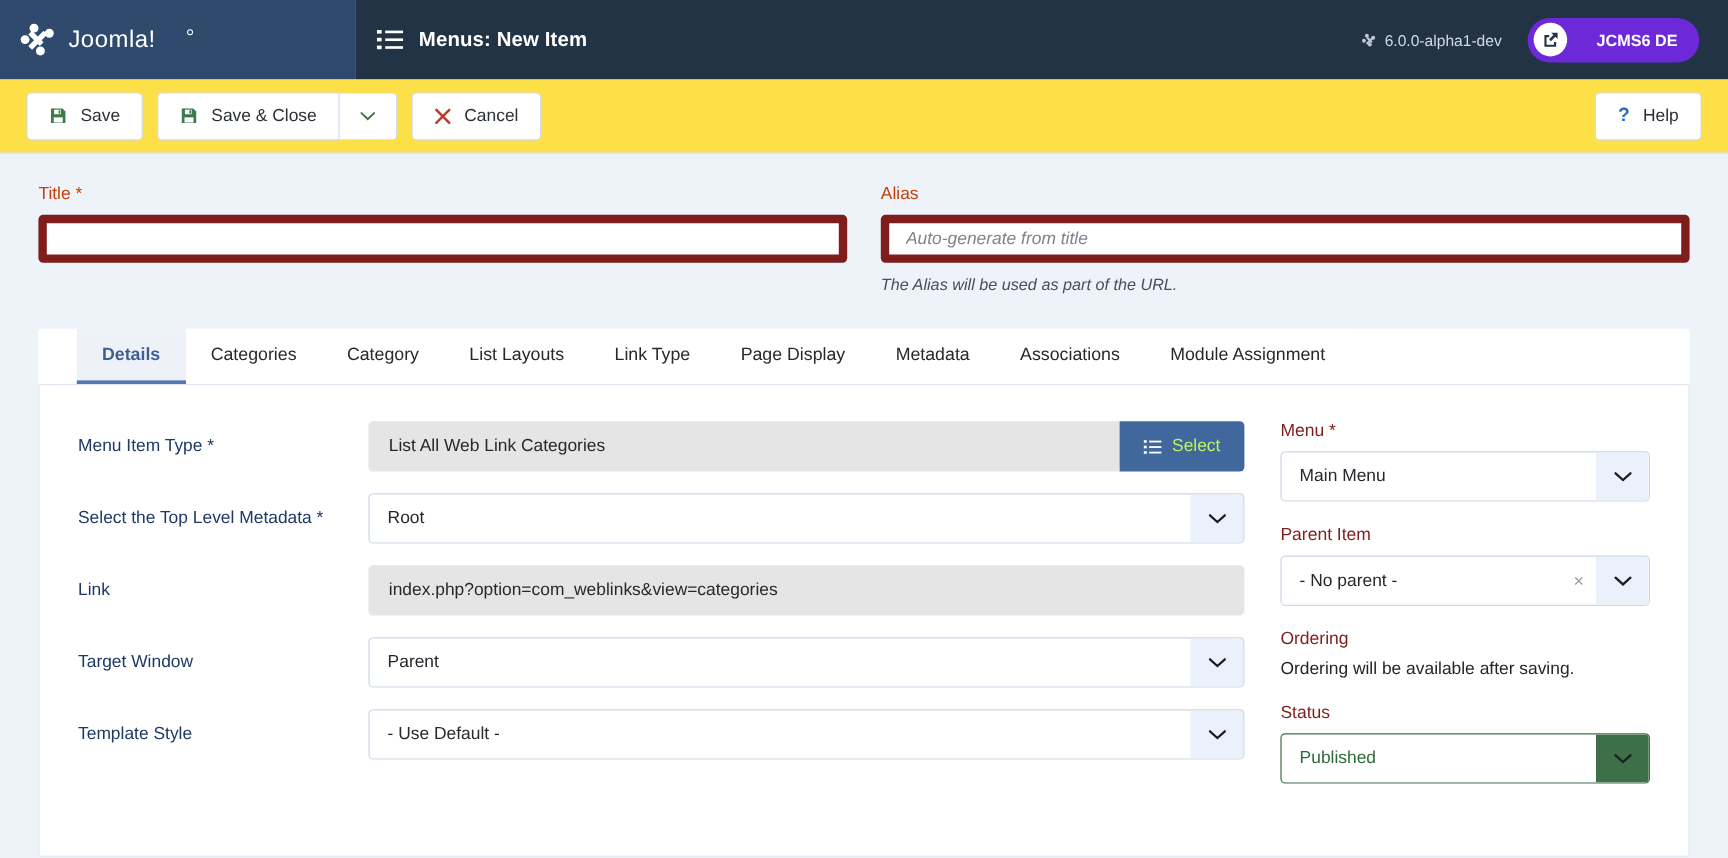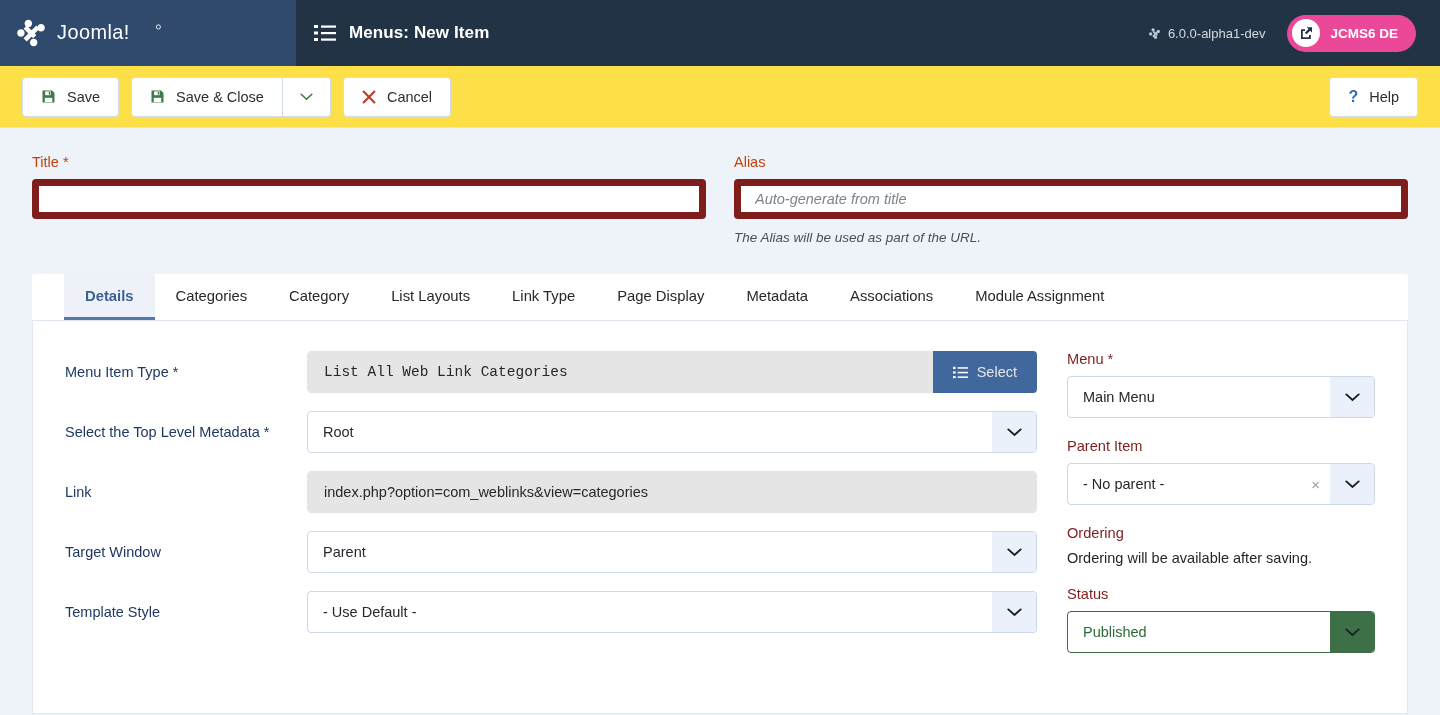--- a/index.html
+++ b/index.html
@@ -29,22 +29,22 @@
   .page-head-title {
     color: #fff; font-size: 17px; font-weight: bold; letter-spacing: .1px;
   }
   .topbar-spacer { flex: 1; }
   .version-chip {
     color: #d2d9e3; font-size: 13px; display: flex; align-items: center; gap: 6px;
     margin-right: 22px; white-space: nowrap;
   }
   .version-mark { width: 13px; height: 13px; display:block; opacity:.9 }
   .site-pill {
-    display: flex; align-items: center; gap: 10px;
-    background: #ec4899; border-radius: 22px;
+    display: flex; align-items: center; gap: 24px;
+    background: #6d28d9; border-radius: 22px;
     padding: 4px 18px 4px 5px; height: 37px; text-align: right;
   }
   .site-pill-icon {
     width: 28px; height: 28px; border-radius: 50%;
     background: #fff; display: flex; align-items: center; justify-content: center;
   }
   .site-pill-label { color: #fff; font-size: 13.5px; font-weight: bold; }
 
   
   .toolbar {
@@ -114,23 +114,23 @@
   .frow-label {
     flex: 0 0 242px; font-size: 14.5px; color: #1f3864; padding-right: 12px;
   }
   .frow-control { flex: 1; display: flex; }
 
   .readonly-field {
     flex: 1; height: 42px; background: #e5e5e5; border: 1px solid #e5e5e5;
     border-radius: 4px; display: flex; align-items: center;
     padding: 0 16px; font-size: 14.5px; color: #25282c;
   }
-  .readonly-field.with-btn { border-radius: 4px 0 0 4px; font-family: Liberation Mono, monospace; }
+  .readonly-field.with-btn { border-radius: 4px 0 0 4px; }
   .select-btn {
-    background: #41689c; color: #e5e5e5; border: none; height: 42px;
+    background: #41689c; color: #bef264; border: none; height: 42px;
     border-radius: 0 4px 4px 0; display: inline-flex; align-items: center;
     gap: 9px; padding: 0 20px; font-size: 14.5px; cursor: pointer;
     font-family: inherit; font-weight: 500;
   }
   .select-btn-icon { width: 15px; height: 13px; display: block; }
 
   .select-shell {
     flex: 1; display: flex; align-items: stretch;
     border: 1px solid #ccd8e8; border-radius: 4px; background: #fff;
     height: 42px; cursor: pointer; overflow: hidden;

